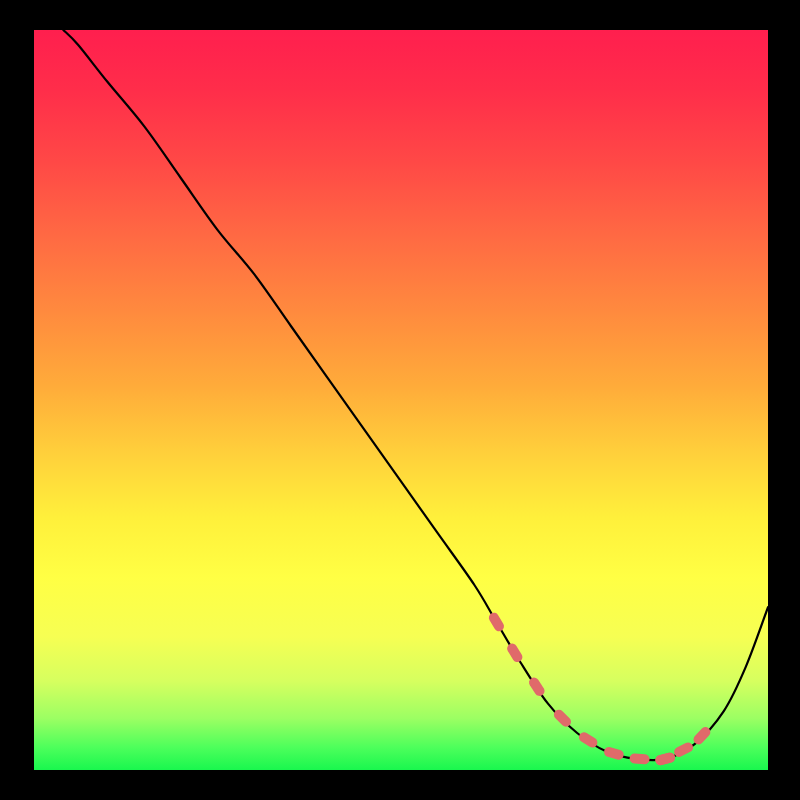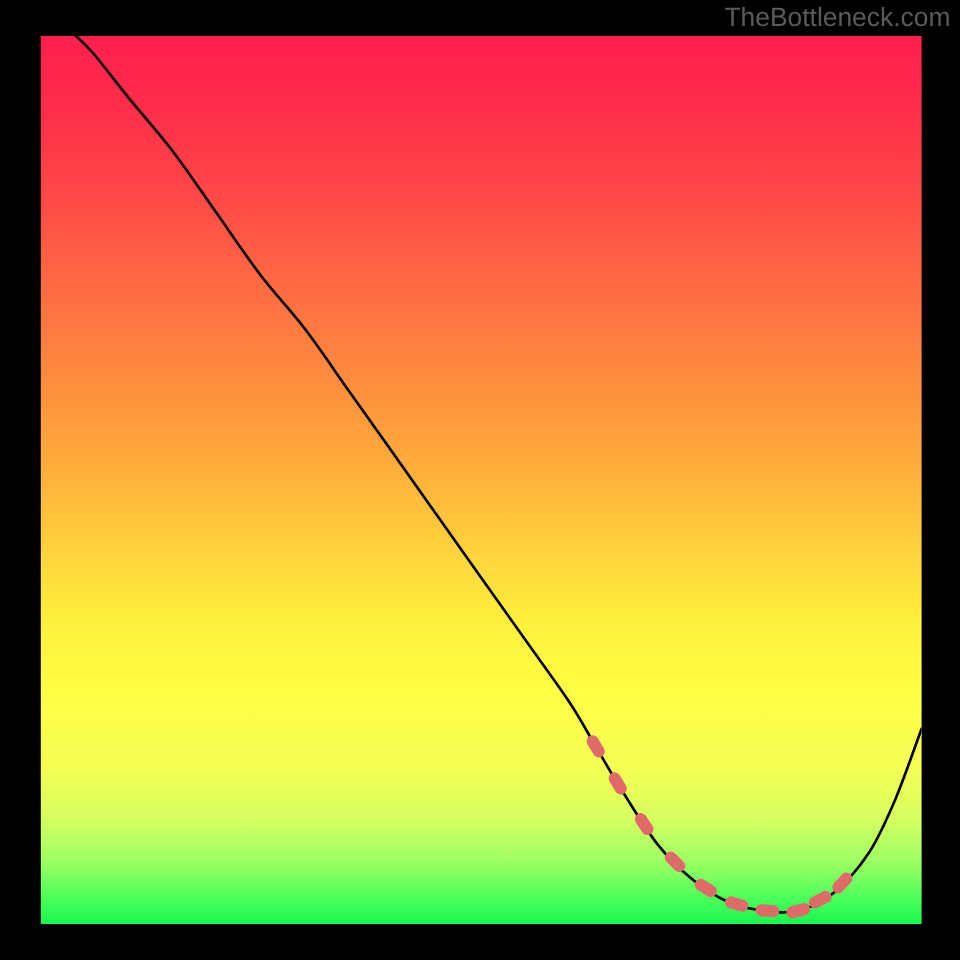--- a/index.html
+++ b/index.html
@@ -71,21 +71,20 @@
     stroke: #e06a6a;
     stroke-width: 10;
     stroke-linecap: round;
   }
 </style>
 </head>
 <body>
 
 <div class="frame">
 
-  <div class="watermark">TheBottleneck.com</div>
 
   <div class="plot-area">
     <svg viewBox="0 0 734 740">
 
       <path id="curve-path" class="curve" d="M 29.36 0 C 31.806666666666665 2.466666666666678 36.699999999999996 6.1666666666667425 44.04 14.800000000000068 C 51.38 23.433333333333394 62.39000000000001 38.23333333333329 73.4 51.799999999999955 C 84.41000000000001 65.36666666666662 97.86666666666666 80.1666666666667 110.1 96.20000000000005 C 122.33333333333333 112.23333333333339 134.56666666666666 130.73333333333332 146.8 148 C 159.03333333333336 165.26666666666668 171.26666666666668 183.76666666666674 183.5 199.80000000000007 C 195.73333333333332 215.8333333333334 207.96666666666667 228.16666666666666 220.2 244.2 C 232.4333333333333 260.2333333333333 244.66666666666663 278.73333333333335 256.9 296 C 269.1333333333333 313.26666666666665 281.3666666666667 330.5333333333333 293.6 347.79999999999995 C 305.83333333333337 365.0666666666666 318.06666666666666 382.3333333333333 330.3 399.59999999999997 C 342.53333333333336 416.8666666666666 354.76666666666665 434.1333333333333 367 451.4 C 379.23333333333335 468.66666666666663 391.4666666666667 485.93333333333334 403.70000000000005 503.2 C 415.9333333333334 520.4666666666667 430.61333333333334 540.2 440.4 555 C 450.1866666666666 569.8 455.08000000000004 579.6666666666666 462.42 592 C 469.76 604.3333333333334 475.87666666666667 615.4333333333334 484.44 629 C 493.00333333333333 642.5666666666666 504.0133333333333 661.0666666666666 513.8 673.4 C 523.5866666666666 685.7333333333333 533.3733333333333 694.9833333333333 543.16 703 C 552.9466666666666 711.0166666666667 562.7333333333333 717.1833333333334 572.52 721.5 C 582.3066666666666 725.8166666666666 592.0933333333334 727.6666666666666 601.88 728.9 C 611.6666666666666 730.1333333333333 621.4533333333334 731.3666666666667 631.24 728.9 C 641.0266666666666 726.4333333333333 650.8133333333334 722.1166666666667 660.6 714.1 C 670.3866666666667 706.0833333333334 681.3966666666665 693.75 689.9599999999999 680.8 C 698.5233333333333 667.8499999999999 704.64 653.6666666666666 711.98 636.4 C 719.32 619.1333333333333 730.33 587.0666666666667 734 577.2"></path>
 
       <g id="dash-group">
           <line x1="459.86290735825844" y1="587.7033411560201" x2="464.9770926417416" y2="596.2966588439799" class="dash"></line>
           <line x1="478.15684419093185" y1="618.57053886051" x2="483.3831558090682" y2="627.0961278061567" class="dash"></line>
           <line x1="500.032125872399" y1="652.5793729133009" x2="505.54787412760106" y2="660.9206270866991" class="dash"></line>

